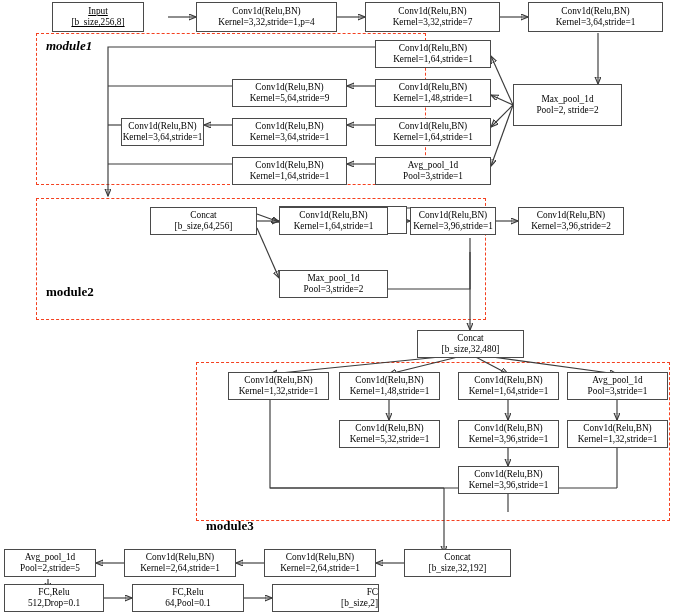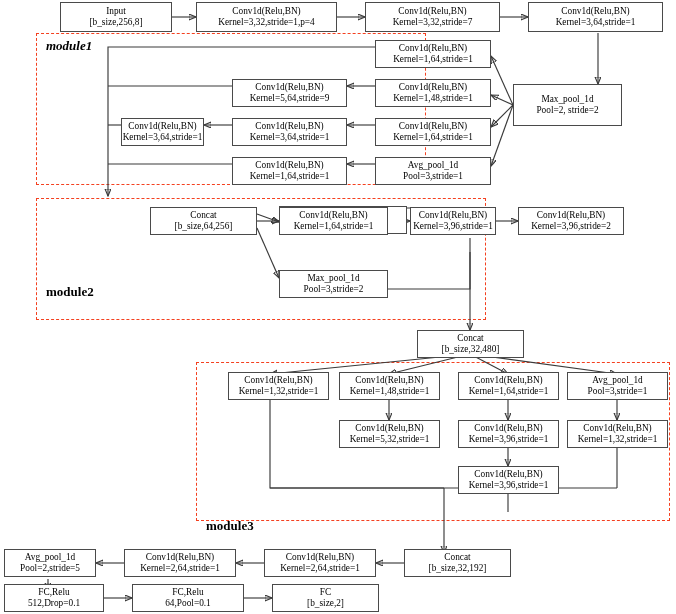--- a/index.html
+++ b/index.html
@@ -130,21 +130,21 @@
     <line x1="404" y1="563" x2="376" y2="563" marker-end="url(#ah)"></line>
     <line x1="264" y1="563" x2="236" y2="563" marker-end="url(#ah)"></line>
     <line x1="124" y1="563" x2="96" y2="563" marker-end="url(#ah)"></line>
 
     <line x1="48" y1="579" x2="48" y2="590" marker-end="url(#ah)"></line>
 
     <line x1="104" y1="598" x2="132" y2="598" marker-end="url(#ah)"></line>
     <line x1="244" y1="598" x2="272" y2="598" marker-end="url(#ah)"></line>
   </svg>
 
-  <div class="node" style="left:60px;top:2px;width:112px;height:30px;">
+  <div class="node" style="left:52px;top:2px;width:92px;height:30px;text-decoration:underline;">
     <span class="l1">Input</span>
     <span class="l2">[b_size,256,8]</span>
   </div>
   <div class="node" style="left:196px;top:2px;width:141px;height:30px;">
     <span class="l1">Conv1d(Relu,BN)</span>
     <span class="l2">Kernel=3,32,stride=1,p=4</span>
   </div>
   <div class="node" style="left:365px;top:2px;width:135px;height:30px;">
     <span class="l1">Conv1d(Relu,BN)</span>
     <span class="l2">Kernel=3,32,stride=7</span>
@@ -271,18 +271,18 @@
     <span class="l2">Pool=2,stride=5</span>
   </div>
   <div class="node" style="left:4px;top:584px;width:100px;height:28px;">
     <span class="l1">FC,Relu</span>
     <span class="l2">512,Drop=0.1</span>
   </div>
   <div class="node" style="left:132px;top:584px;width:112px;height:28px;">
     <span class="l1">FC,Relu</span>
     <span class="l2">64,Pool=0.1</span>
   </div>
-  <div class="node" style="left:272px;top:584px;width:107px;height:28px;">
+  <div class="node" style="left:272px;top:584px;width:107px;height:28px;text-align:right;">
     <span class="l1">FC</span>
     <span class="l2">[b_size,2]</span>
   </div>
 
 </div>
 
 </body></html>

